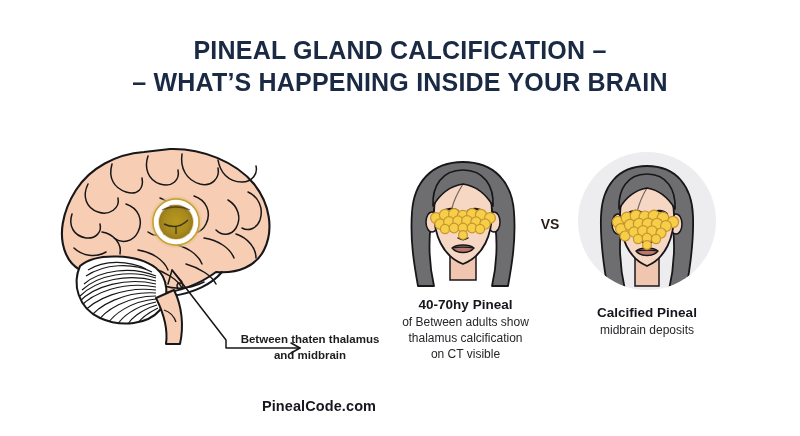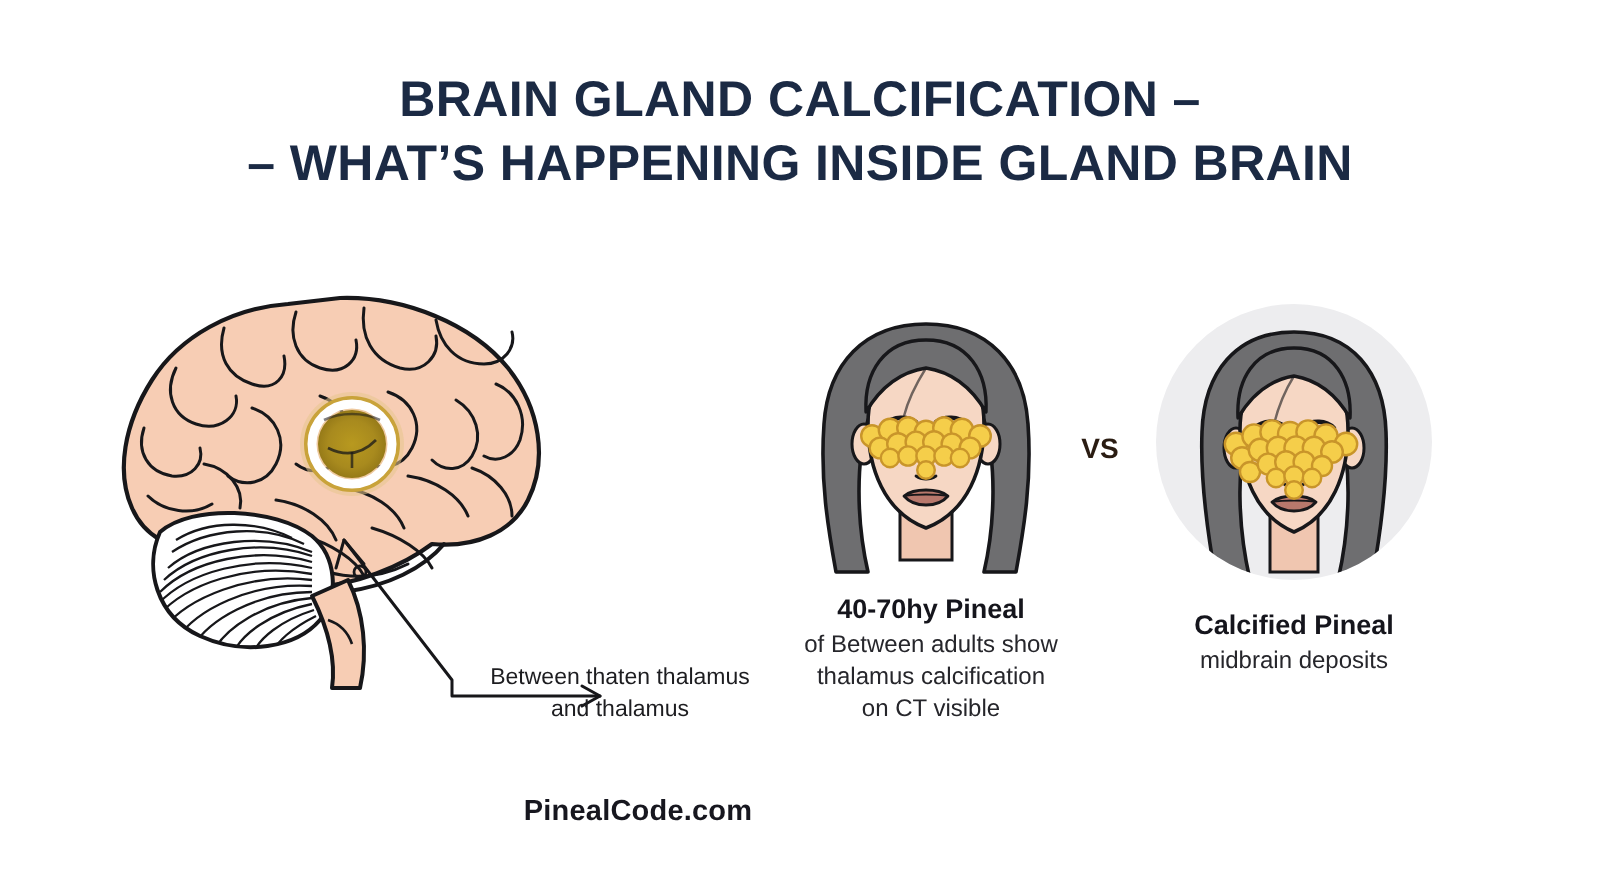--- a/index.html
+++ b/index.html
@@ -52,20 +52,21 @@
   }
   .annot-text {
     position: absolute;
     left: 220px;
     top: 331px;
     width: 180px;
     text-align: center;
     font-size: 11.5px;
     line-height: 16px;
     color: #1d1d20;
+    font-weight: bold;
   }
   .annot-text span { display: block; }
 
   
   .face-left {
     position: absolute;
     left: 388px;
     top: 160px;
     width: 150px;
     height: 132px;
@@ -125,22 +126,22 @@
     color: #17171f;
     letter-spacing: 0.1px;
   }
 </style>
 </head>
 <body>
 
 <div id="canvas">
 
   <div class="title-block">
-    <span class="title-line">BRAIN GLAND CALCIFICATION –</span>
-    <span class="title-line">– WHAT’S HAPPENING INSIDE GLAND BRAIN</span>
+    <span class="title-line">PINEAL GLAND CALCIFICATION –</span>
+    <span class="title-line">– WHAT’S HAPPENING INSIDE YOUR BRAIN</span>
   </div>
 
   <div class="brain-wrap">
     <svg width="240" height="210" viewBox="0 0 240 210">
       <defs>
         <clipPath id="cerebClip">
           <path d="M28 128 C20 146 26 170 48 180 C70 190 96 186 108 172 C118 160 116 140 104 130 C86 116 44 114 28 128 Z"></path>
         </clipPath>
         <radialGradient id="markerGlow" cx="50%" cy="50%" r="50%">
           <stop offset="0%" stop-color="#b8991f"></stop>
@@ -218,21 +219,21 @@
   <div class="arrow-wrap">
     <svg width="250" height="100" viewBox="0 0 250 100">
       <path d="M12 8 L66 78 L66 86 L140 86" fill="none" stroke="#17171a" stroke-width="1.5" stroke-linejoin="round" stroke-linecap="round"></path>
       <path d="M12 8 L22 20 M12 8 L8 22" fill="none" stroke="#17171a" stroke-width="1.5" stroke-linecap="round"></path>
       <path d="M140 86 L131 81 M140 86 L131 91" fill="none" stroke="#17171a" stroke-width="1.5" stroke-linecap="round"></path>
     </svg>
   </div>
 
   <div class="annot-text">
     <span>Between thaten thalamus</span>
-    <span>and thalamus</span>
+    <span>and midbrain</span>
   </div>
 
   <div class="face-left">
     <svg width="150" height="132" viewBox="0 0 150 132">
 
       <path d="M75 2 C44 2 26 22 24 52 C22 80 26 104 30 126 L46 126 C40 100 40 70 46 50
                C54 26 96 26 104 50 C110 70 110 100 104 126 L120 126 C124 104 128 80 126 52
                C124 22 106 2 75 2 Z" fill="#6e6e70" stroke="#17171a" stroke-width="1.8" stroke-linejoin="round"></path>
 
       <path d="M62 96 L62 120 L88 120 L88 96 Z" fill="#f0c6b0" stroke="#17171a" stroke-width="1.5"></path>

